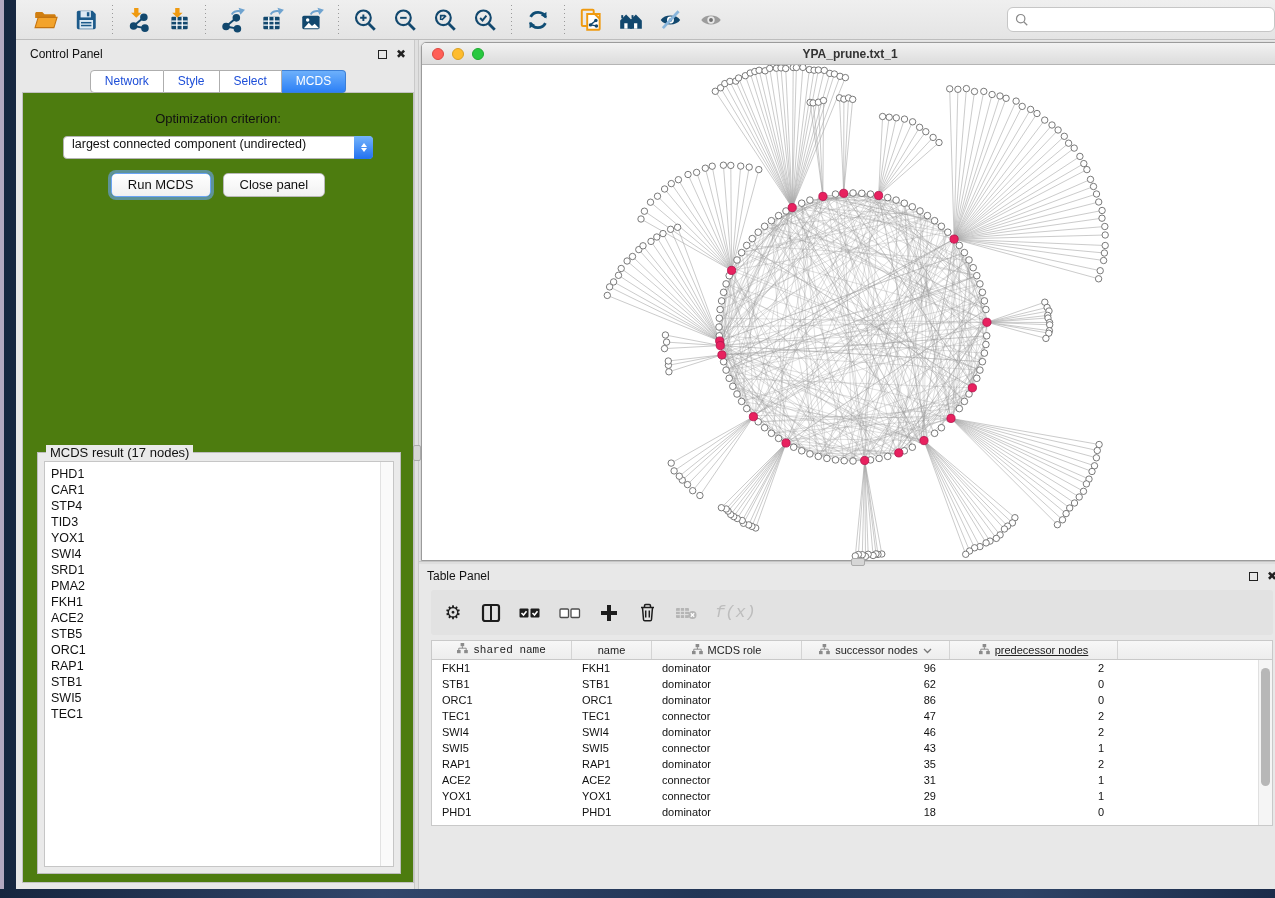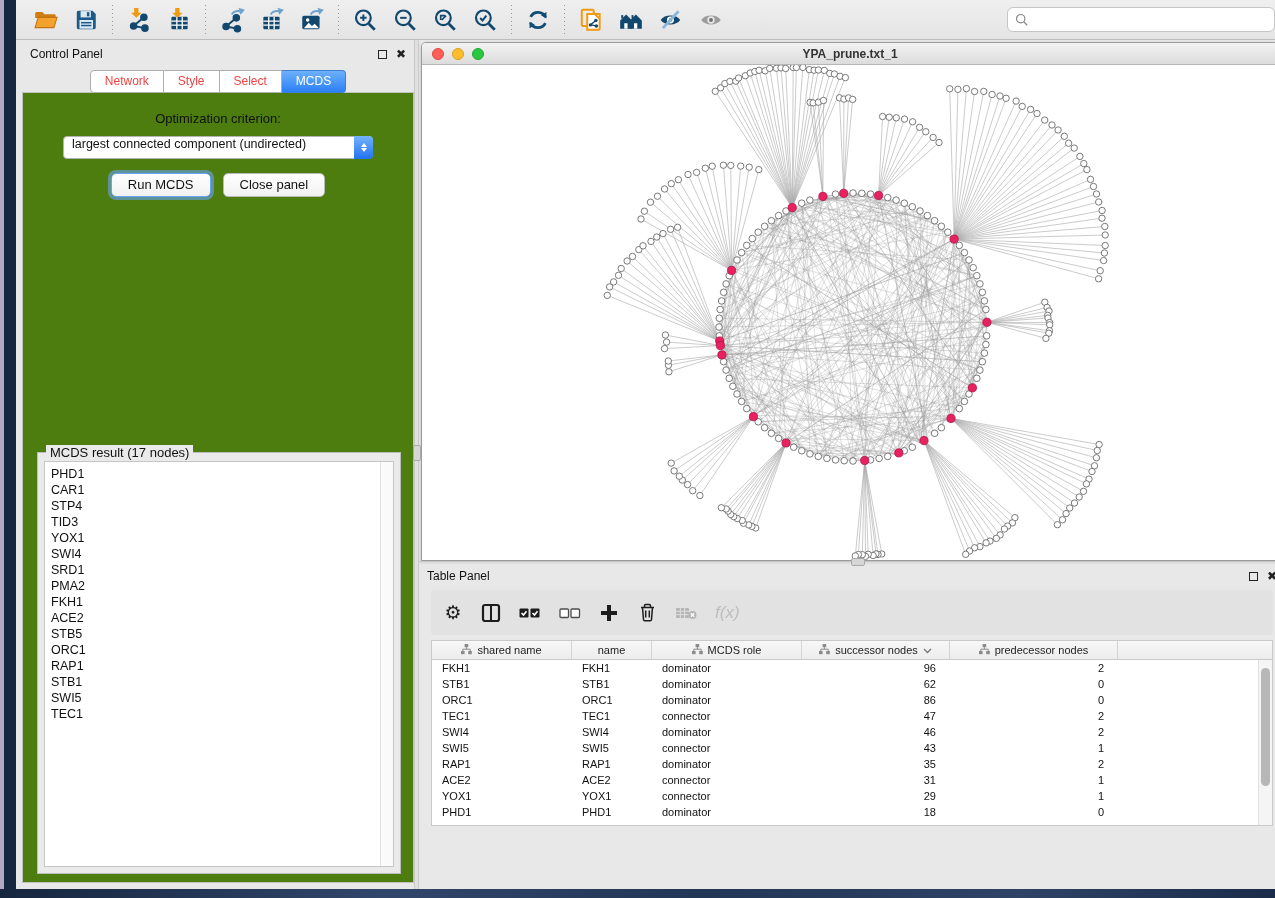--- a/index.html
+++ b/index.html
@@ -30,21 +30,21 @@
 
   
   #control-panel { width:398px; flex:0 0 auto; display:flex; flex-direction:column; padding:4px 0 6px 6px; }
   .panel-head { height:20px; display:flex; align-items:center; padding:0 8px 0 8px; }
   .panel-title { font-size:12px; color:#111; }
   .panel-head .win-btns { margin-left:auto; display:flex; gap:9px; align-items:center; }
   .wbtn { font-size:12px; color:#222; line-height:12px; cursor:pointer; }
   .float-btn { width:9px; height:9px; border:1.4px solid #222; display:inline-block; }
   #cp-tabs-row { display:flex; justify-content:center; margin:6px 0 0; position:relative; z-index:2; }
   .seg-tab { padding:3px 14px 4px; background:#fff; border:1px solid #aeaeae; border-left:none;
-    font-size:12px; color:#ef4444; cursor:pointer; }
+    font-size:12px; color:#1d4ed8; cursor:pointer; }
   .seg-tab:first-child { border-left:1px solid #aeaeae; border-radius:4px 0 0 4px; }
   .seg-tab:last-child { border-radius:0 4px 4px 0; }
   .seg-tab.active { background:linear-gradient(#6db0fb,#2c80f6); border-color:#3c7fd6; color:#fff; }
   #cp-content { flex:1; margin-top:-1px; border:1px solid #c2c2c2; background:#4d7c0f;
     display:flex; flex-direction:column; padding:18px 6px 8px; min-height:0; }
   #opt-label { text-align:center; font-size:13px; color:#111; margin-bottom:10px; }
   #criterion-select { margin:0 auto; width:310px; height:23px; background:#fff; border:1px solid #b4b4b4;
     border-radius:4px; display:flex; align-items:flex-start; cursor:pointer; }
   #criterion-select .sel-text { flex:1; padding:0 8px; font-size:12.5px; color:#111; white-space:nowrap; }
   .stepper { width:19px; height:23px; margin:-1px; border-radius:0 4px 4px 0;
@@ -94,21 +94,21 @@
   
   #h-divider { height:3px; background:#dedede; border-top:1px solid #c4c4c4; position:relative; cursor:row-resize; }
   #h-divider .grip { position:absolute; left:432px; top:-4px; width:14px; height:8px;
     background:#d6d6d6; border:1px solid #aaa; border-radius:2px; }
 
   
   #table-panel { flex:1; display:flex; flex-direction:column; min-height:0; padding:2px 0 0; }
   #tp-toolbar { margin:4px 12px 5px; height:45px; background:#e2e2e2; border-radius:3px;
     display:flex; align-items:center; padding:0 12px; gap:18px; flex:0 0 auto; }
   .tp-btn { display:flex; align-items:center; justify-content:center; cursor:pointer; min-width:20px; }
-  #fx-label { font-family:Liberation Sans, sans-serif; font-style:italic; font-size:17px; color:#bdbdbd; }
+  #fx-label { font-family:Liberation Mono, monospace; font-style:italic; font-size:17px; color:#bdbdbd; }
   #gear-glyph { font-size:19px; color:#1d1d1d; line-height:20px; }
 
   #node-table { margin:0 12px; border:1px solid #c9c9c9; background:#fff; flex:0 0 auto;
     height:186px; display:flex; flex-direction:column; position:relative; }
   #node-table-header { display:flex; height:19px; background:linear-gradient(#f7f7f7,#ededed);
     border-bottom:1px solid #c9c9c9; flex:0 0 auto; }
   .th { display:flex; align-items:center; justify-content:center; gap:5px; font-size:11px; color:#222;
     border-right:1px solid #d4d4d4; position:relative; cursor:pointer; }
   .th.filler { border-right:none; flex:1; cursor:default; }
   #node-table-body { flex:1; overflow:hidden; }
@@ -716,21 +716,21 @@
                   <path d="M15.8 7.3l3.4 3.4 M19.2 7.3l-3.4 3.4" stroke="#fff" stroke-width="1.3"></path>
                 </svg>
             </span>
             <span class="tp-btn">
               <span id="fx-label">f(x)</span>
             </span>
           </div>
 
           <div id="node-table">
             <div id="node-table-header">
-                <div class="th" style="width: 140px;">
+                <div class="th" style="width: 140px; font-family: Liberation Mono, monospace;">
                   <span><svg width="11" height="11" viewBox="0 0 11 11">
                       <g fill="#8b8b8b">
                         <rect x="3.6" y="0" width="3.6" height="3.2"></rect>
                         <rect x="0" y="7" width="3.6" height="3.2"></rect>
                         <rect x="7.2" y="7" width="3.6" height="3.2"></rect>
                       </g>
                       <path d="M5.4 3.2v2 M1.8 7V5.2h7.4V7" stroke="#8b8b8b" fill="none"></path>
                     </svg></span>
                   <span>shared name</span>
                 </div>
@@ -755,21 +755,21 @@
                         <rect x="0" y="7" width="3.6" height="3.2"></rect>
                         <rect x="7.2" y="7" width="3.6" height="3.2"></rect>
                       </g>
                       <path d="M5.4 3.2v2 M1.8 7V5.2h7.4V7" stroke="#8b8b8b" fill="none"></path>
                     </svg></span>
                   <span>successor nodes</span>
                   <span><svg width="9" height="6" viewBox="0 0 9 6">
                       <path d="M1 1l3.5 3.5L8 1" stroke="#777" stroke-width="1.3" fill="none"></path>
                     </svg></span>
                 </div>
-                <div class="th" style="width: 168px;">
+                <div class="th" style="width: 168px; text-decoration: underline;">
                   <span><svg width="11" height="11" viewBox="0 0 11 11">
                       <g fill="#8b8b8b">
                         <rect x="3.6" y="0" width="3.6" height="3.2"></rect>
                         <rect x="0" y="7" width="3.6" height="3.2"></rect>
                         <rect x="7.2" y="7" width="3.6" height="3.2"></rect>
                       </g>
                       <path d="M5.4 3.2v2 M1.8 7V5.2h7.4V7" stroke="#8b8b8b" fill="none"></path>
                     </svg></span>
                   <span>predecessor nodes</span>
                 </div>

